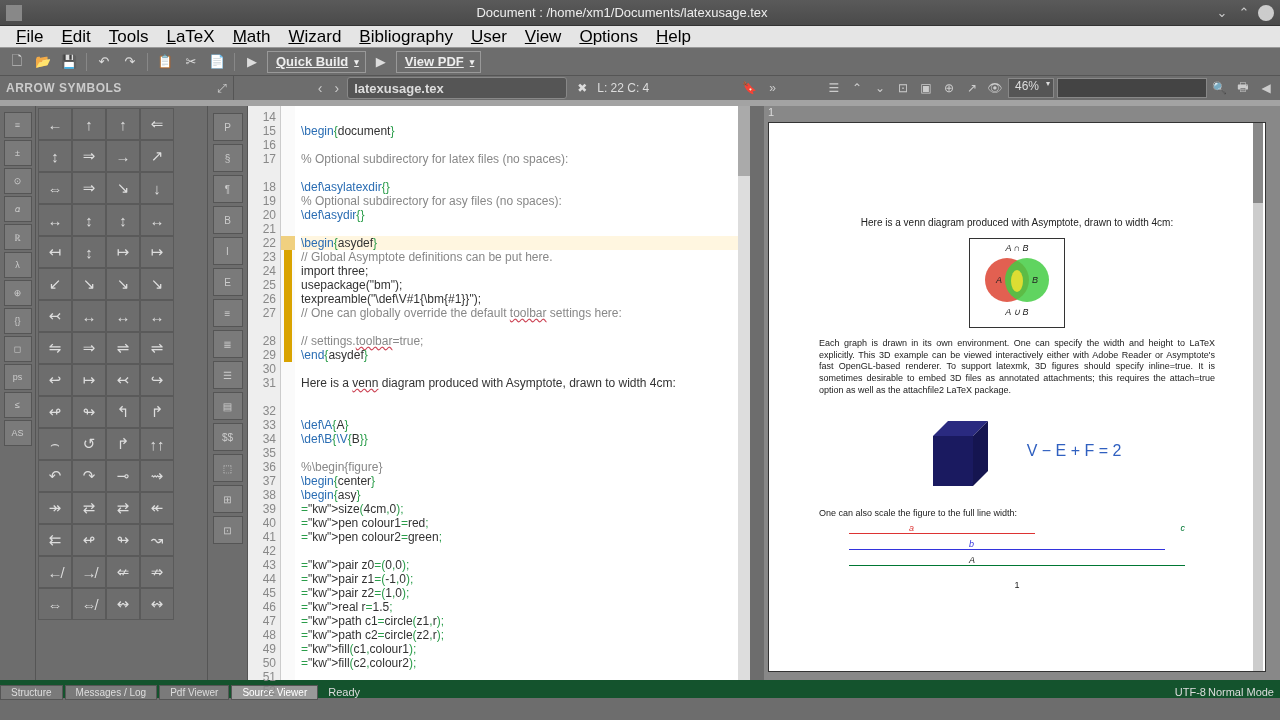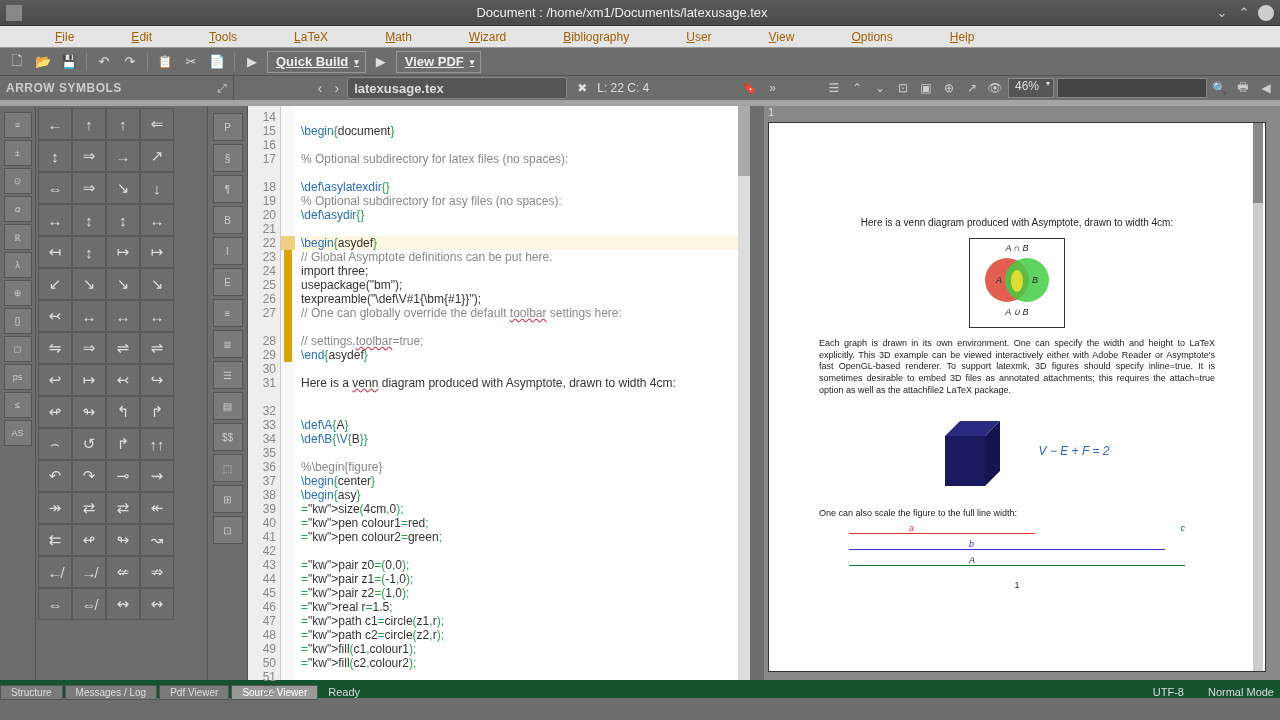--- a/index.html
+++ b/index.html
@@ -4,21 +4,21 @@
 <style>
 * { margin:0; padding:0; box-sizing:border-box; font-family:sans-serif; }
 body { width:1280px; height:720px; background:#6d6d6d; overflow:hidden; font-size:12px; }
 .titlebar { height:26px; background:linear-gradient(#5a5a5a,#4a4a4a); display:flex; align-items:center; color:#eee; padding:0 6px; border-bottom:1px solid #333; }
 .titlebar .tb-icon { width:16px; height:16px; background:#888; margin-right:8px; }
 .titlebar .tb-title { flex:1; text-align:center; font-size:13px; }
 .titlebar .tb-btns { display:flex; gap:6px; }
 .titlebar .tb-btns span { width:16px; height:16px; display:flex; align-items:center; justify-content:center; color:#ccc; font-size:13px; cursor:pointer; }
 .titlebar .tb-close { background:#ccc; color:#333; border-radius:50%; }
 .menubar { height:22px; background:#e5e5e5; display:flex; align-items:center; padding:0 8px; gap:2px; border-bottom:1px solid #999; }
-.menubar span { padding:2px 8px; font-size:12px; color:#a16207; cursor:pointer;margin-left:39px; }
+.menubar span { padding:2px 8px; font-size:17px; color:#000000; cursor:pointer; }
 .menubar span u { text-decoration:underline; }
 .toolbar1 { height:28px; background:#6d6d6d; display:flex; align-items:center; padding:0 6px; gap:4px; border-bottom:1px solid #555; }
 .tbtn { width:22px; height:22px; display:flex; align-items:center; justify-content:center; color:#ddd; font-size:13px; cursor:pointer; }
 .tsep { width:1px; height:18px; background:#888; margin:0 2px; }
 .tdrop { height:22px; background:#6d6d6d; border:1px solid #999; color:#eee; padding:0 6px 0 8px; display:flex; align-items:center; font-size:13px; font-weight:bold; cursor:pointer; gap:4px;text-decoration:underline; }
 .tdrop::after { content:"▾"; font-size:9px; margin-left:2px; }
 .topstrip { height:30px; background:#6d6d6d; display:flex; border-bottom:6px solid #a3a3a3;gap:36px; }
 .ts-left { width:247px; display:flex; align-items:center; padding:0 6px; border-right:1px solid #555; }
 .ts-left .panel-title { flex:1; color:#ccc; font-size:12px; font-weight:bold; letter-spacing:0.5px; }
 .ts-left .panel-ic { color:#ccc; margin-left:4px; cursor:pointer; }
@@ -69,37 +69,37 @@
 .page .venn .circles { position:relative; width:72px; height:50px; margin:2px 0; }
 .page .venn .cA { position:absolute; width:44px; height:44px; border-radius:50%; background:#d43; opacity:0.85; left:4px; top:3px; }
 .page .venn .cB { position:absolute; width:44px; height:44px; border-radius:50%; background:#4c4; opacity:0.85; right:4px; top:3px; }
 .page .venn .mid { position:absolute; left:30px; top:15px; width:12px; height:22px; background:#dd3; border-radius:50%; }
 .page .venn .la { position:absolute; left:15px; top:20px; font-size:9px; font-style:italic; }
 .page .venn .lb { position:absolute; right:15px; top:20px; font-size:9px; font-style:italic; }
 .page .venn .vbot { font-style:italic; font-size:9px; }
 .page .para { font-size:9px; text-align:justify; line-height:1.3; margin-bottom:10px; }
 .page .cubewrap { display:flex; align-items:center; justify-content:center; gap:24px; margin:10px 0 12px 0; }
 .page .cube { width:90px; height:90px; position:relative; }
-.page .cubeformula { font-style:italic; color:#3060c0; font-size:12px; }
+.page .cubeformula { color:#3060c0; font-size:16px; }
 .page .wide { font-size:9px; margin:8px 0 8px 0; }
 .page .liner { position:relative; height:14px; margin:2px 0; }
 .page .liner .bar { position:absolute; height:1px; top:7px; }
 .page .liner .bar.red { background:#d33; left:30px; right:180px; }
 .page .liner .bar.blue { background:#33d; left:30px; right:50px; }
 .page .liner .bar.green { background:#073; left:30px; right:30px; }
 .page .liner .lbl { position:absolute; font-style:italic; font-size:9px; top:-3px; }
 .page .pgnum { text-align:center; font-size:9px; margin-top:8px; }
 .pv-scroll { position:absolute; right:2px; top:0; width:10px; height:100%; background:#ccc; }
 .pv-scroll .thumb { position:absolute; top:0; width:10px; height:80px; background:#888; }
 .statusbar { height:18px; background:#14532d; display:flex; align-items:flex-end; color:#ddd; font-size:11px; }
 .statusbar .stab { padding:1px 10px; background:#7a7a7a; border:1px solid #555; margin-right:2px; cursor:pointer; font-size:10px; }
 .statusbar .stab.active { background:#999; color:#fff; }
 .statusbar .ready { margin-left:8px; }
 .statusbar .spacer { flex:1; }
-.statusbar .enc { margin-right:24px; }
+.statusbar .enc { margin-right:2px; }
 .statusbar .mode { margin-right:6px; }
 </style>
 </head>
 <body>
 
 <div class="titlebar">
   <div class="tb-icon"></div>
   <div class="tb-title">Document : /home/xm1/Documents/latexusage.tex</div>
   <div class="tb-btns">
     <span>⌄</span>

